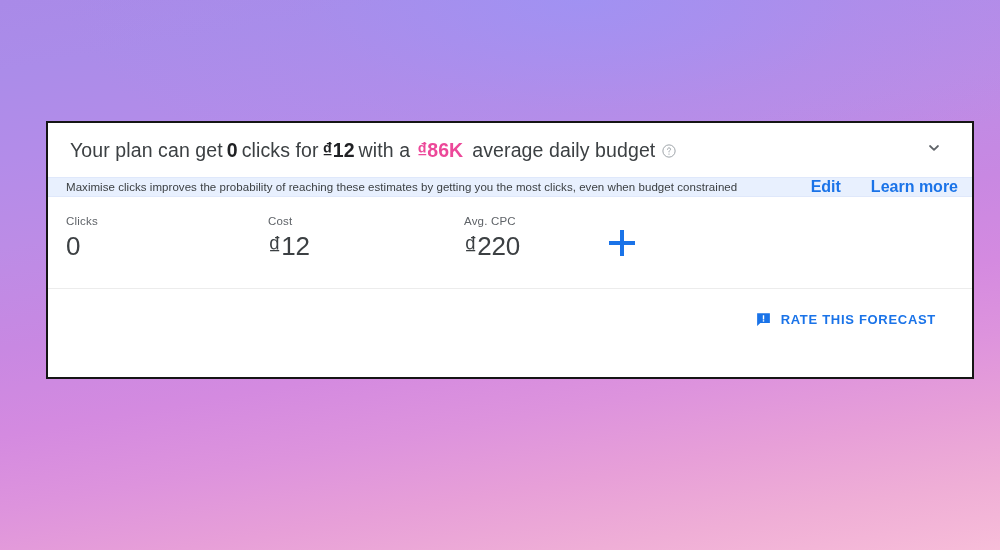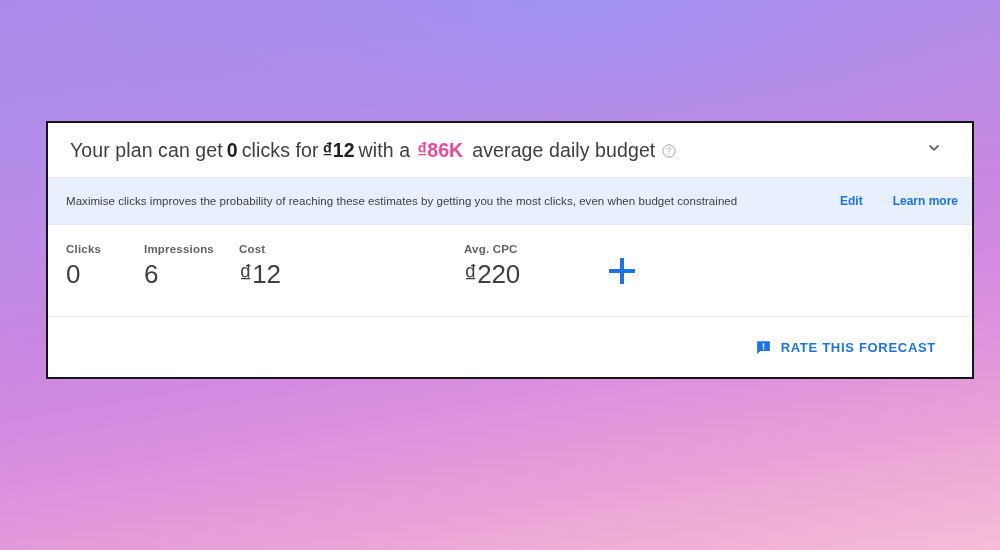--- a/index.html
+++ b/index.html
@@ -90,39 +90,39 @@
     display: flex;
     align-items: center;
     justify-content: center;
     cursor: pointer;
     flex: 0 0 auto;
     margin-right: 2px;
   }
 
   
   .info-band {
-    height: 48px;
+    height: 20px;
     background: #e8f0fe;
     display: flex;
     align-items: center;
     padding: 0 14px 0 18px;
     box-sizing: border-box;
     border-top: 1px solid #dfe8fb;
     border-bottom: 1px solid #dfe8fb;
   }
   .info-text {
     flex: 1;
     font-size: 11.5px;
     color: #3c4043;
     letter-spacing: 0.05px;
     white-space: nowrap;
     overflow: hidden;
   }
   .info-link {
-    font-size: 12px;
+    font-size: 16px;
     font-weight: bold;
     color: #1a73e8;
     cursor: pointer;
     margin-left: 26px;
     white-space: nowrap;
   }
   .info-link.learn { margin-left: 30px; margin-right: 0; }
 
   
   .metrics {
@@ -136,21 +136,20 @@
   .metric {
     position: absolute;
     top: 18px;
   }
   .metric-label {
     font-size: 11.5px;
     color: #5f6368;
     letter-spacing: 0.2px;
     margin-bottom: 6px;
     white-space: nowrap;
-    font-weight: bold;
   }
   .metric-value {
     font-size: 26px;
     color: #3c4043;
     letter-spacing: -0.2px;
     line-height: 1.05;
     white-space: nowrap;
   }
   .add-conv {
     position: absolute;
@@ -264,26 +263,22 @@
     <div class="info-link learn">Learn more</div>
   </div>
 
   <div class="metrics">
 
     <div class="metric" style="left:18px;">
       <div class="metric-label">Clicks</div>
       <div class="metric-value">0</div>
     </div>
 
-    <div class="metric" style="left:96px;">
-      <div class="metric-label">Impressions</div>
-      <div class="metric-value">6</div>
-    </div>
-
-    <div class="metric" style="left:191px;">
+
+    <div class="metric" style="left:220px;">
       <div class="metric-label">Cost</div>
       <div class="metric-value">₫12</div>
     </div>
 
 
     <div class="metric" style="left:416px;">
       <div class="metric-label">Avg. CPC</div>
       <div class="metric-value">₫220</div>
     </div>
 

